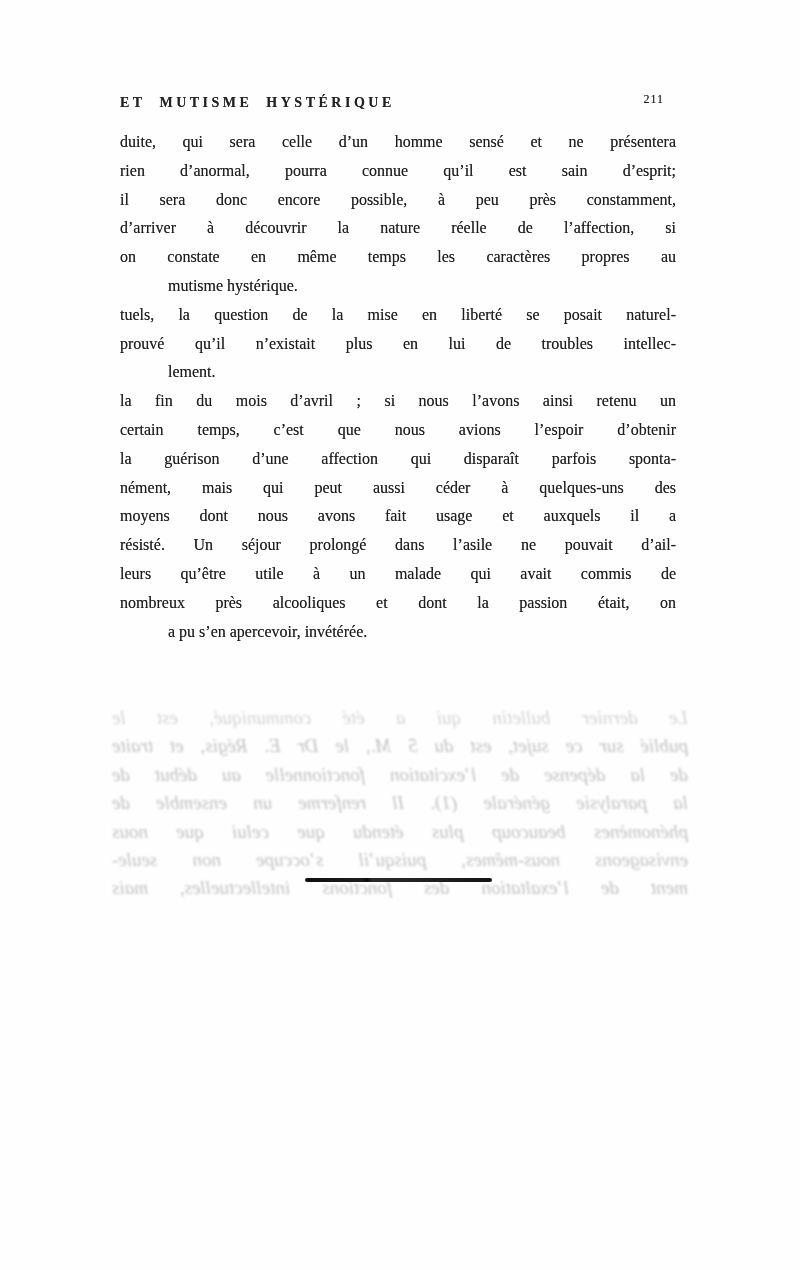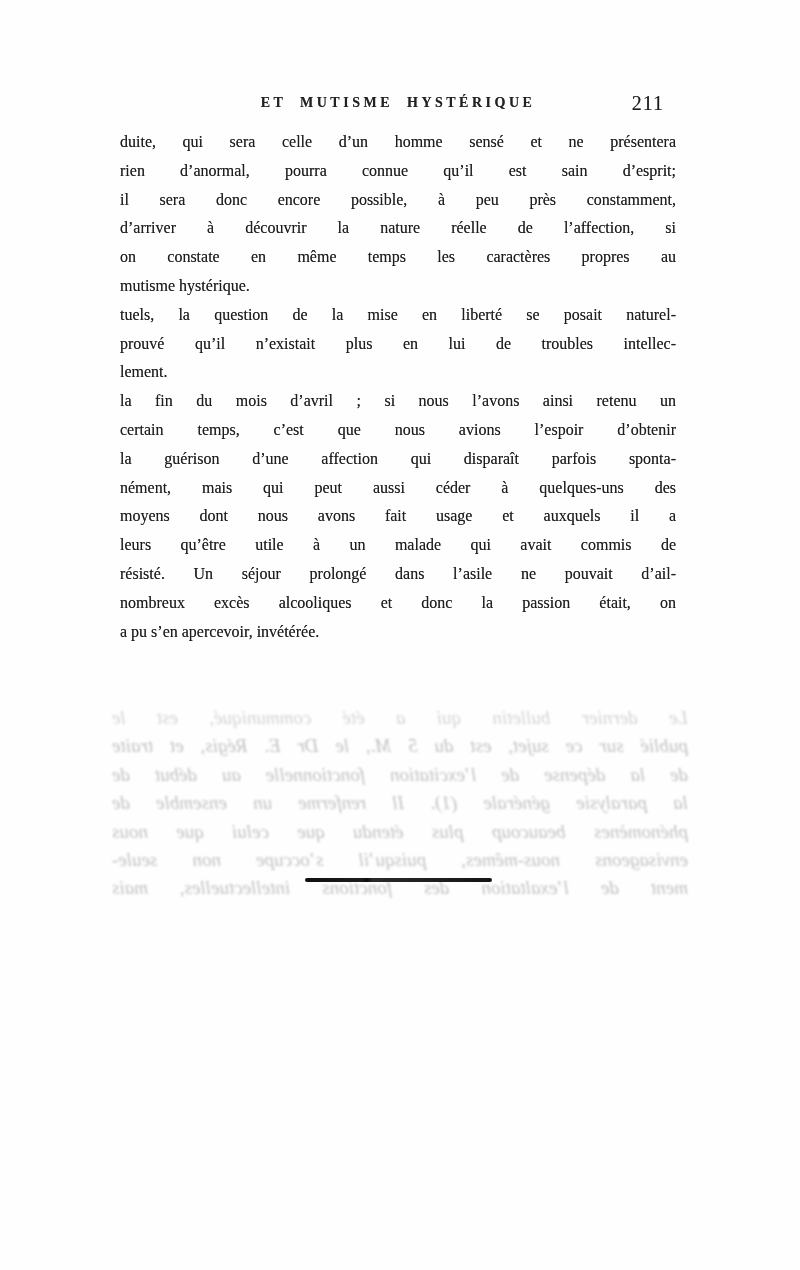--- a/index.html
+++ b/index.html
@@ -22,33 +22,33 @@
     left: 120px;
     top: 92px;
     width: 556px;
     height: 26px;
   }
   .header .title {
     position: absolute;
     left: 0;
     right: 0;
     top: 3px;
-    text-align: center;
+    text-align: left;
     font-size: 14px;
     font-weight: bold;
     letter-spacing: 3.5px;
     word-spacing: 7px;
     color: #222222;
     text-shadow: 0 0 0.5px rgba(0,0,0,0.45);
   }
   .header .pageno {
     position: absolute;
     right: 12px;
     top: 0;
-    font-size: 20px;
+    font-size: 12px;
     color: #1c1c1c;
     letter-spacing: 1px;
     text-shadow: 0 0 0.5px rgba(0,0,0,0.45);
   }
   
   .bodytext {
     position: absolute;
     left: 120px;
     top: 128px;
     width: 556px;
@@ -58,20 +58,21 @@
   .line {
     height: 28.8px;
     line-height: 28.8px;
     text-align: justify;
     text-align-last: justify;
     overflow: hidden;
     white-space: normal;
   }
   .line.end {
     text-align-last: left;
+    margin-left: 48px;
   }
   .line.indent {
     padding-left: 26px;
   }
   
   .bleed {
     position: absolute;
     left: 112px;
     top: 704px;
     width: 576px;
@@ -122,23 +123,23 @@
 
     <div class="line">tuels, la question de la mise en liberté se posait naturel-</div>
     <div class="line">prouvé qu’il n’existait plus en lui de troubles intellec-</div>
     <div class="line end">lement.</div>
 
     <div class="line">la fin du mois d’avril ; si nous l’avons ainsi retenu un</div>
     <div class="line">certain temps, c’est que nous avions l’espoir d’obtenir</div>
     <div class="line">la guérison d’une affection qui disparaît parfois sponta-</div>
     <div class="line">nément, mais qui peut aussi céder à quelques-uns des</div>
     <div class="line">moyens dont nous avons fait usage et auxquels il a</div>
+    <div class="line">résisté. Un séjour prolongé dans l’asile ne pouvait d’ail-</div>
     <div class="line">leurs qu’être utile à un malade qui avait commis de</div>
-    <div class="line">résisté. Un séjour prolongé dans l’asile ne pouvait d’ail-</div>
-    <div class="line">nombreux excès alcooliques et donc la passion était, on</div>
+    <div class="line">nombreux près alcooliques et dont la passion était, on</div>
     <div class="line end">a pu s’en apercevoir, invétérée.</div>
   </div>
 
   <div class="bleed">
     <div class="bleed-line faint">Le dernier bulletin qui a été communiqué, est le</div>
     <div class="bleed-line">publié sur ce sujet, est du 5 M., le Dr E. Régis, et traite</div>
     <div class="bleed-line">de la dépense de l’excitation fonctionnelle au début de</div>
     <div class="bleed-line">la paralysie générale (1). Il renferme un ensemble de</div>
     <div class="bleed-line">phénomènes beaucoup plus étendu que celui que nous</div>
     <div class="bleed-line">envisageons nous-mêmes, puisqu’il s’occupe non seule-</div>

